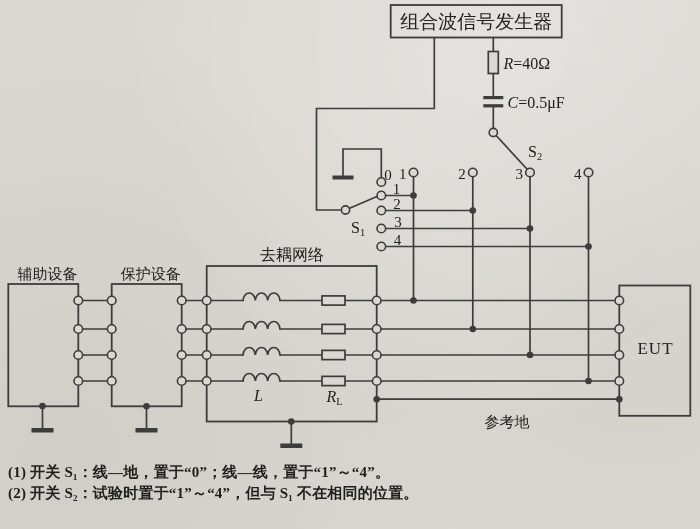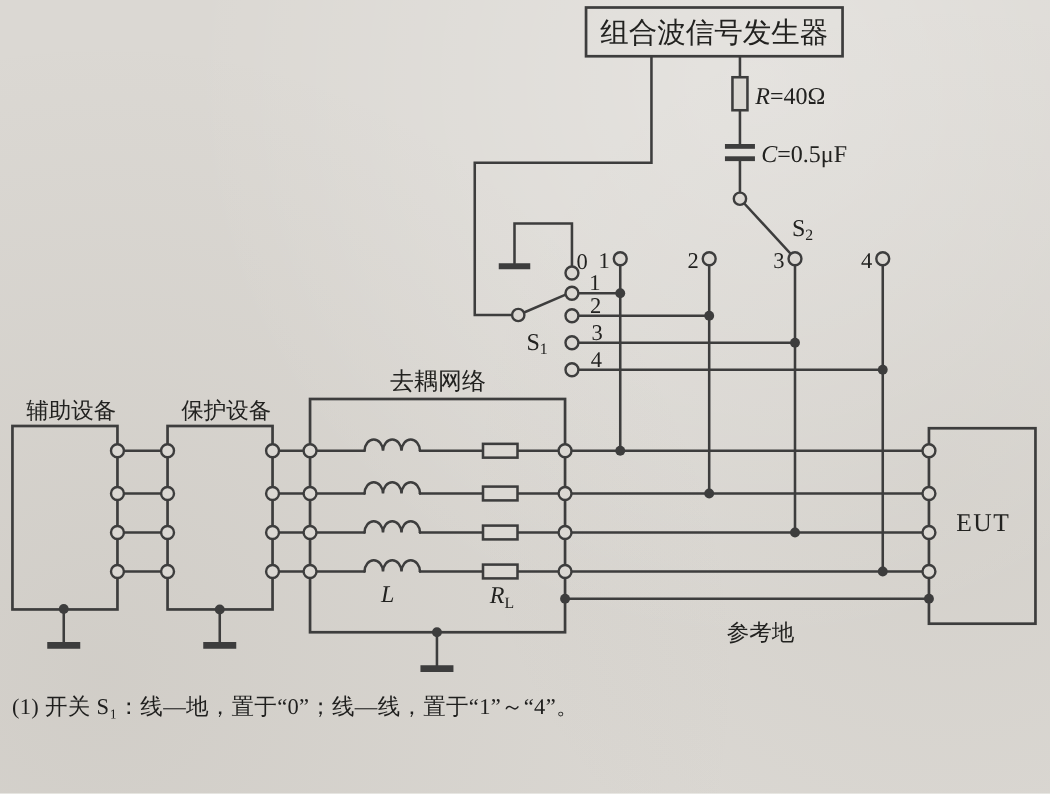--- a/index.html
+++ b/index.html
@@ -22,21 +22,21 @@
   text{fill:#222220;font-family:"Liberation Serif","DejaVu Serif",serif;}
   .t15{font-size:15px;}
   .t16{font-size:16px;}
   .t17{font-size:17px;}
   .t19{font-size:19px;}
   .mid{text-anchor:middle;}
   .end{text-anchor:end;}
   .it{font-style:italic;}
   .subs{font-size:10.5px;}
   .notes{position:absolute;left:8px;top:462px;width:672px;
-         font-size:15px;line-height:20.6px;color:#1f1f1e;letter-spacing:.2px;}
+         font-size:15px;line-height:20.6px;color:#1f1f1e;letter-spacing:.2px;font-weight:bold;}
   .notes .it{font-style:italic;}
   .notes sub{font-size:10.5px;line-height:0;}
 </style>
 </head>
 <body>
 
 <div class="page">
 <svg width="700" height="529" viewBox="0 0 700 529">
 
   <path class="wire" d="M434.3 37.5 V108.5 H316.5 V210 H341.5"></path>
@@ -200,14 +200,15 @@
   <text class="t17 mid" x="655.5" y="354" style="letter-spacing:1px;">EUT</text>
 
   <text class="t16 mid it" x="258.5" y="401">L</text>
   <text class="t16" x="326.5" y="402"><tspan class="it">R</tspan><tspan class="subs" dy="3">L</tspan></text>
 
   <text class="t15 mid" x="507" y="426.5">参考地</text>
 </svg>
 
 <div class="notes">
   <div>(1) 开关 S₁：线—地，置于“0”；线—线，置于“1”～“4”。</div>
+  <div>(2) 开关 S₂：试验时置于“1”～“4”，但与 S₁ 不在相同的位置。</div>
 </div>
 </div>
 
 </body></html>

